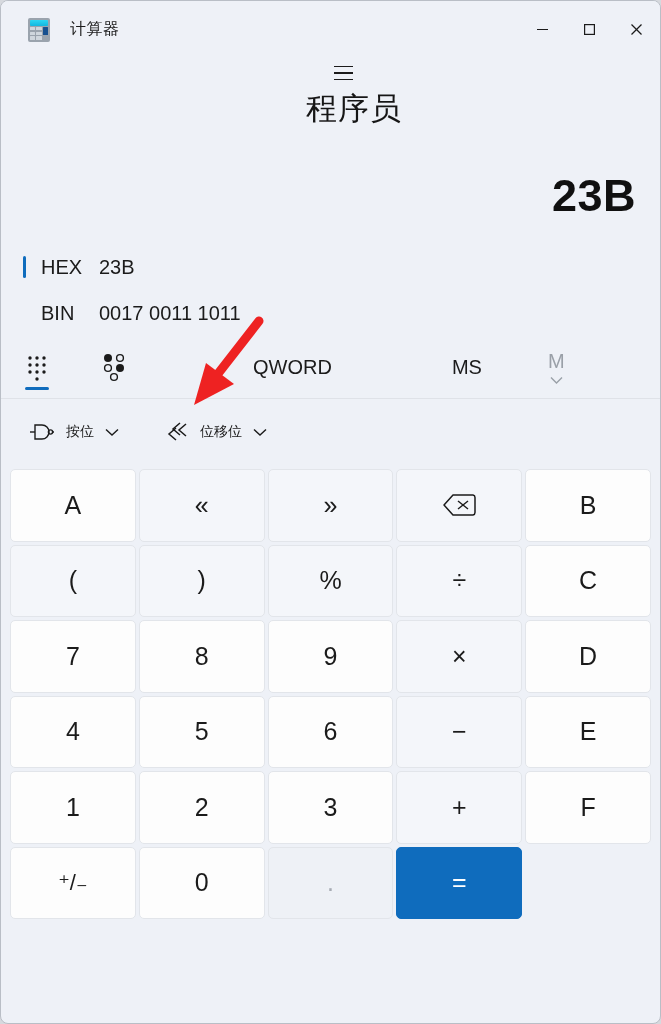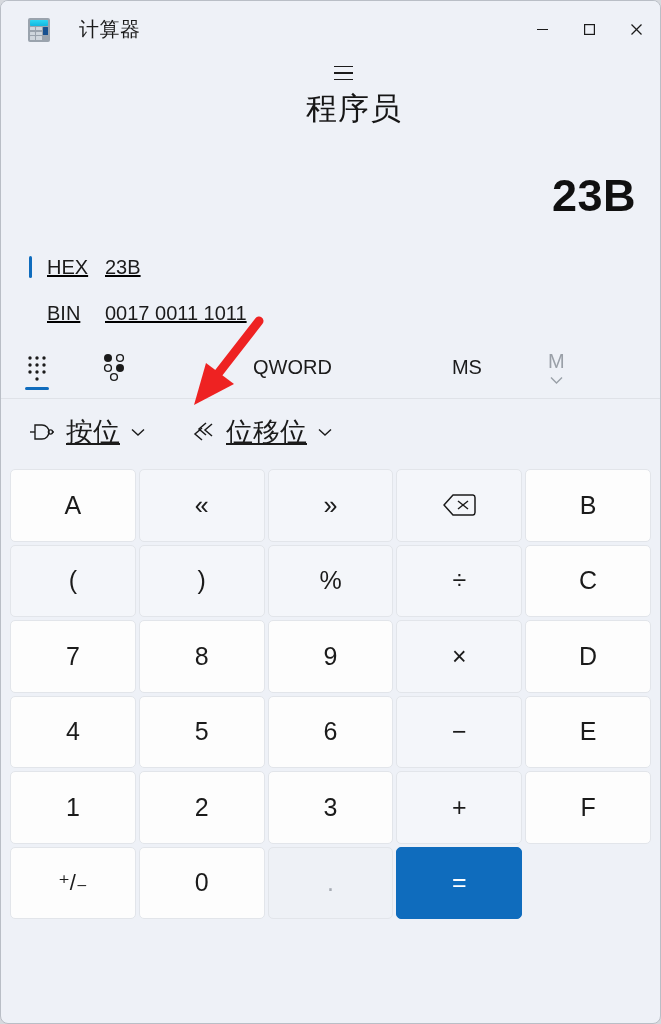--- a/index.html
+++ b/index.html
@@ -51,22 +51,22 @@
   .app-icon .keys {
     flex: 1;
     display: grid;
     grid-template-columns: repeat(3, 1fr);
     grid-template-rows: repeat(3, 1fr);
     gap: 1.2px;
   }
   .app-icon .keys i { background: #cfd6dd; border-radius: 0.5px; display: block; }
   .app-icon .keys i.accent { background: #17508f; grid-row: span 2; }
   .title-text {
-    margin-left: 29px;
-    font-size: 20px;
+    margin-left: 20px;
+    font-size: 16px;
     color: #1b1b1b;
     letter-spacing: 0.5px;
   }
   .caption-buttons {
     margin-left: auto;
     display: flex;
     height: 57px;
   }
   .cap-btn {
     width: 47px;
@@ -123,22 +123,21 @@
     font-weight: bold;
     color: #101010;
     letter-spacing: 0.5px;
     line-height: 1;
     cursor: default;
   }
 
   
   .radix-list {
     margin-top: 26px;
-    padding-left: 28px;
-    text-decoration: underline;
+    padding-left: 22px;
   }
   .radix-row {
     position: relative;
     display: flex;
     align-items: center;
     height: 46px;
     cursor: default;
   }
   .radix-row .sel {
     position: absolute;
@@ -208,21 +207,21 @@
     gap: 34px;
   }
   .ops-item {
     display: flex;
     align-items: center;
     gap: 11px;
     cursor: default;
     padding: 5px 6px;
     border-radius: 4px;
   }
-  .ops-item .txt { font-size: 27px; color: #1b1b1b; text-decoration: underline; }
+  .ops-item .txt { font-size: 14px; color: #1b1b1b; }
 
   
   .keypad {
     padding: 4px 9px 9px 9px;
     display: grid;
     grid-template-columns: repeat(5, 1fr);
     grid-auto-rows: 72.5px;
     gap: 3px;
   }
   .key {

